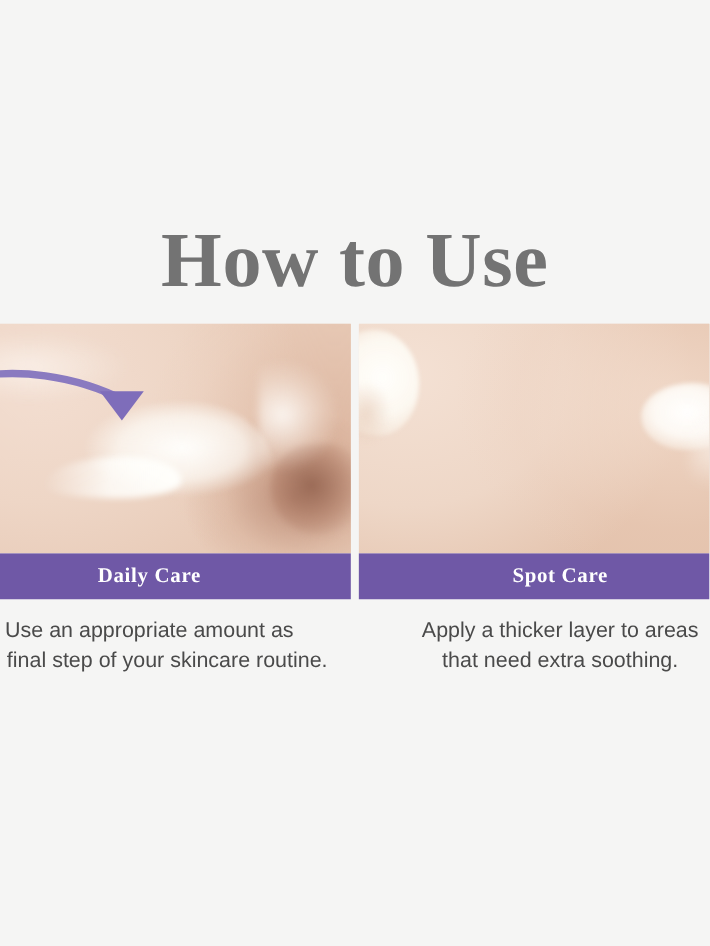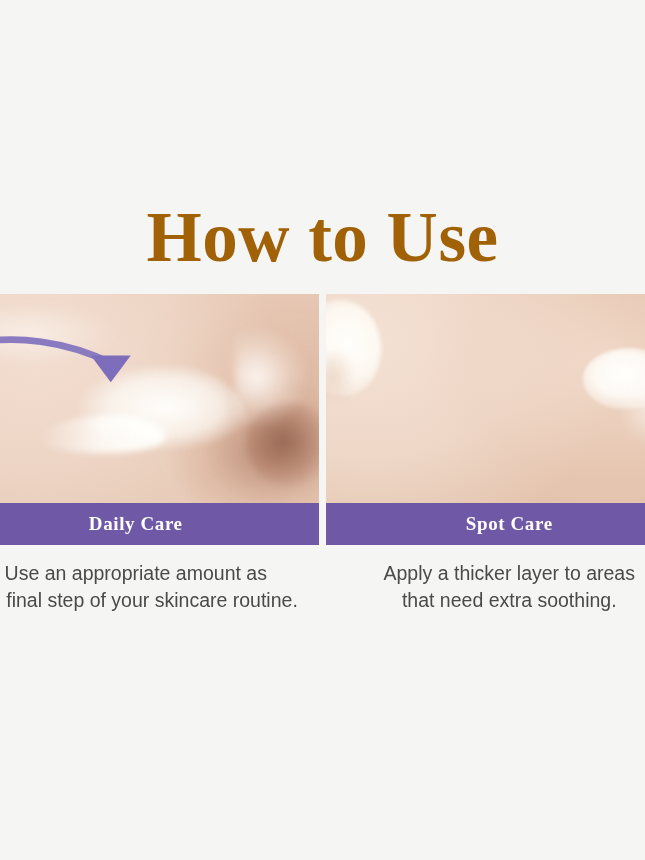--- a/index.html
+++ b/index.html
@@ -28,21 +28,21 @@
     position: absolute;
     top: 196px;
     left: 0;
     width: 645px;
     text-align: center;
     font-family: "Liberation Serif", "DejaVu Serif", serif;
     font-weight: bold;
     font-size: 71px;
     line-height: 82px;
     letter-spacing: 0.5px;
-    color: #a16207;
+    color: #737373;
     white-space: nowrap;
   }
 
   
   #strip {
     position: absolute;
     top: 294px;
     left: 50%;
     transform: translateX(-50%);
     width: 740px;

